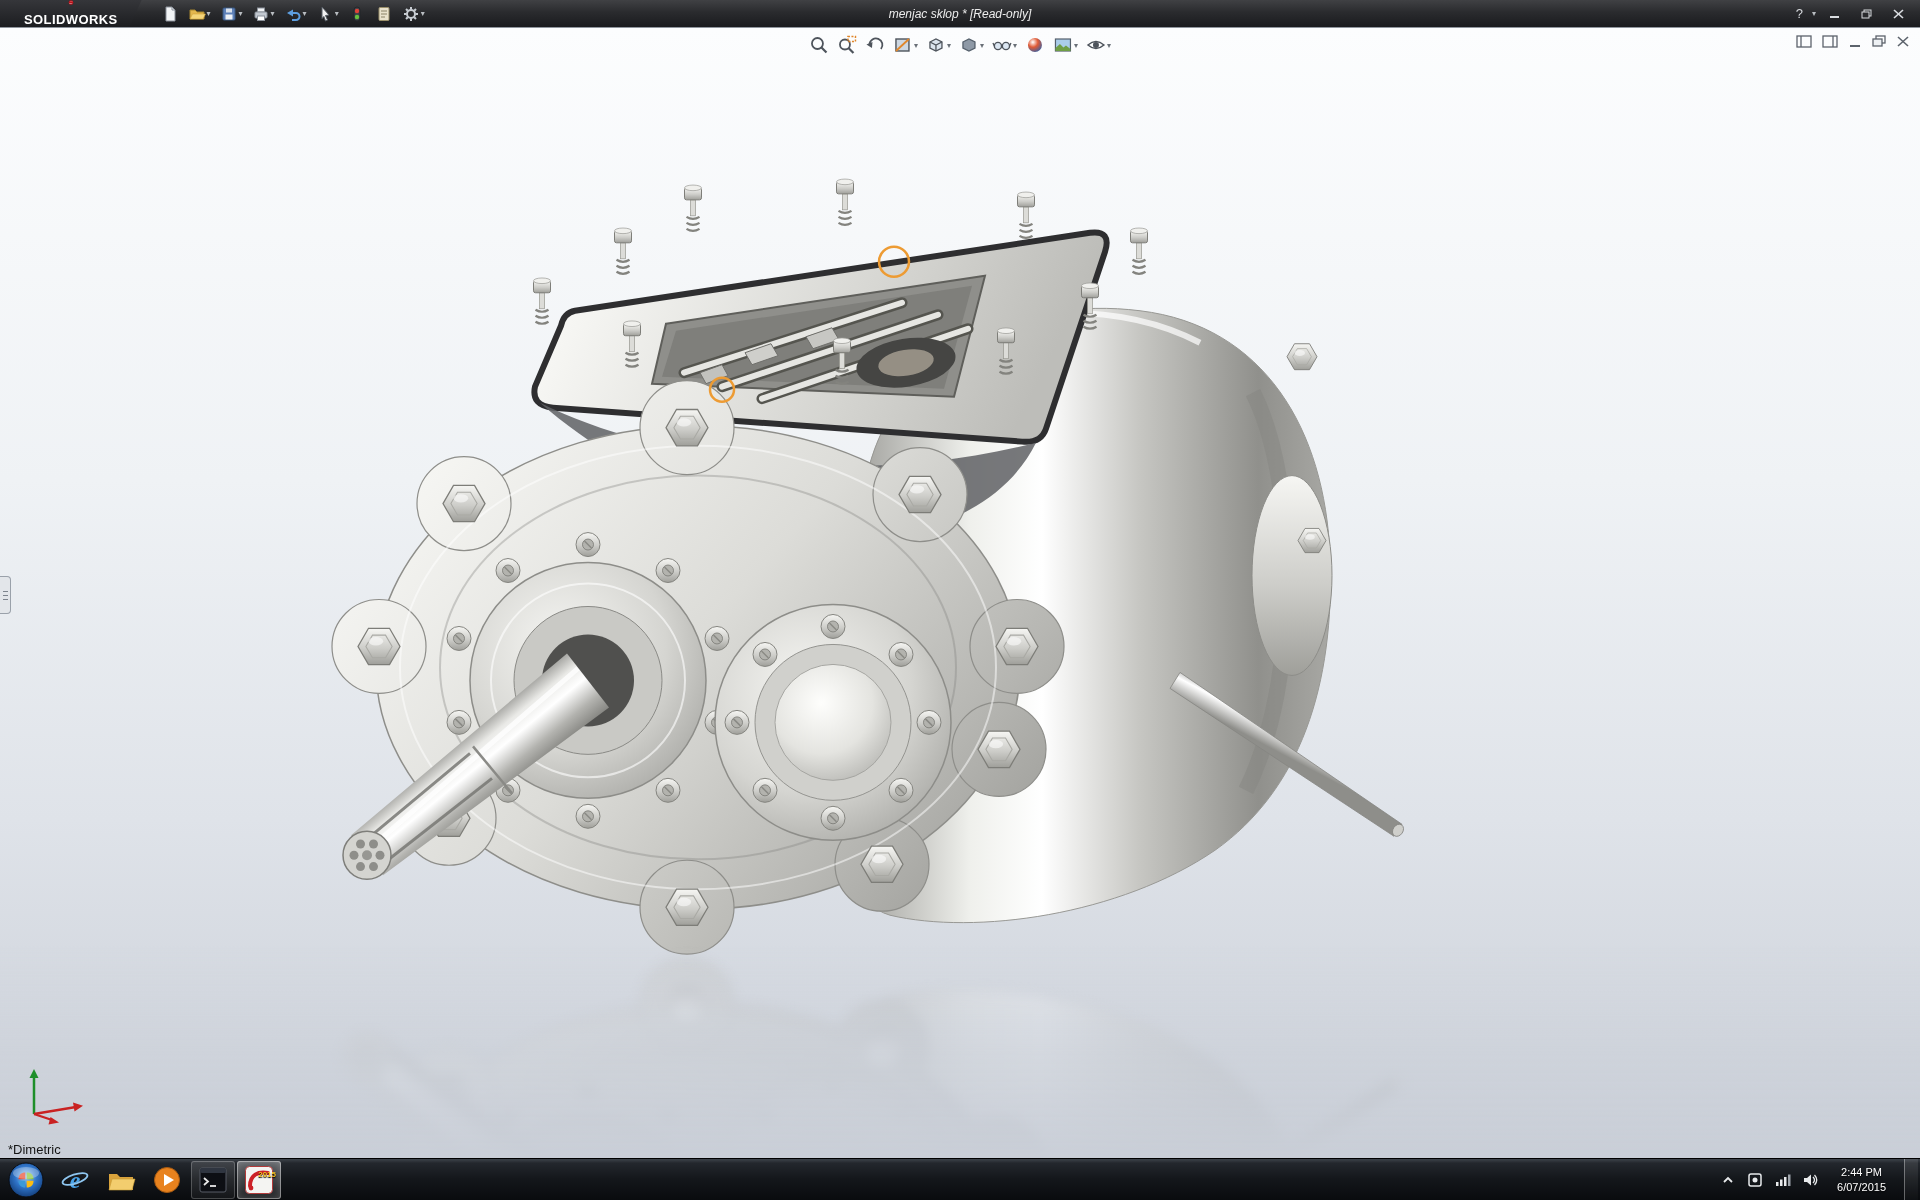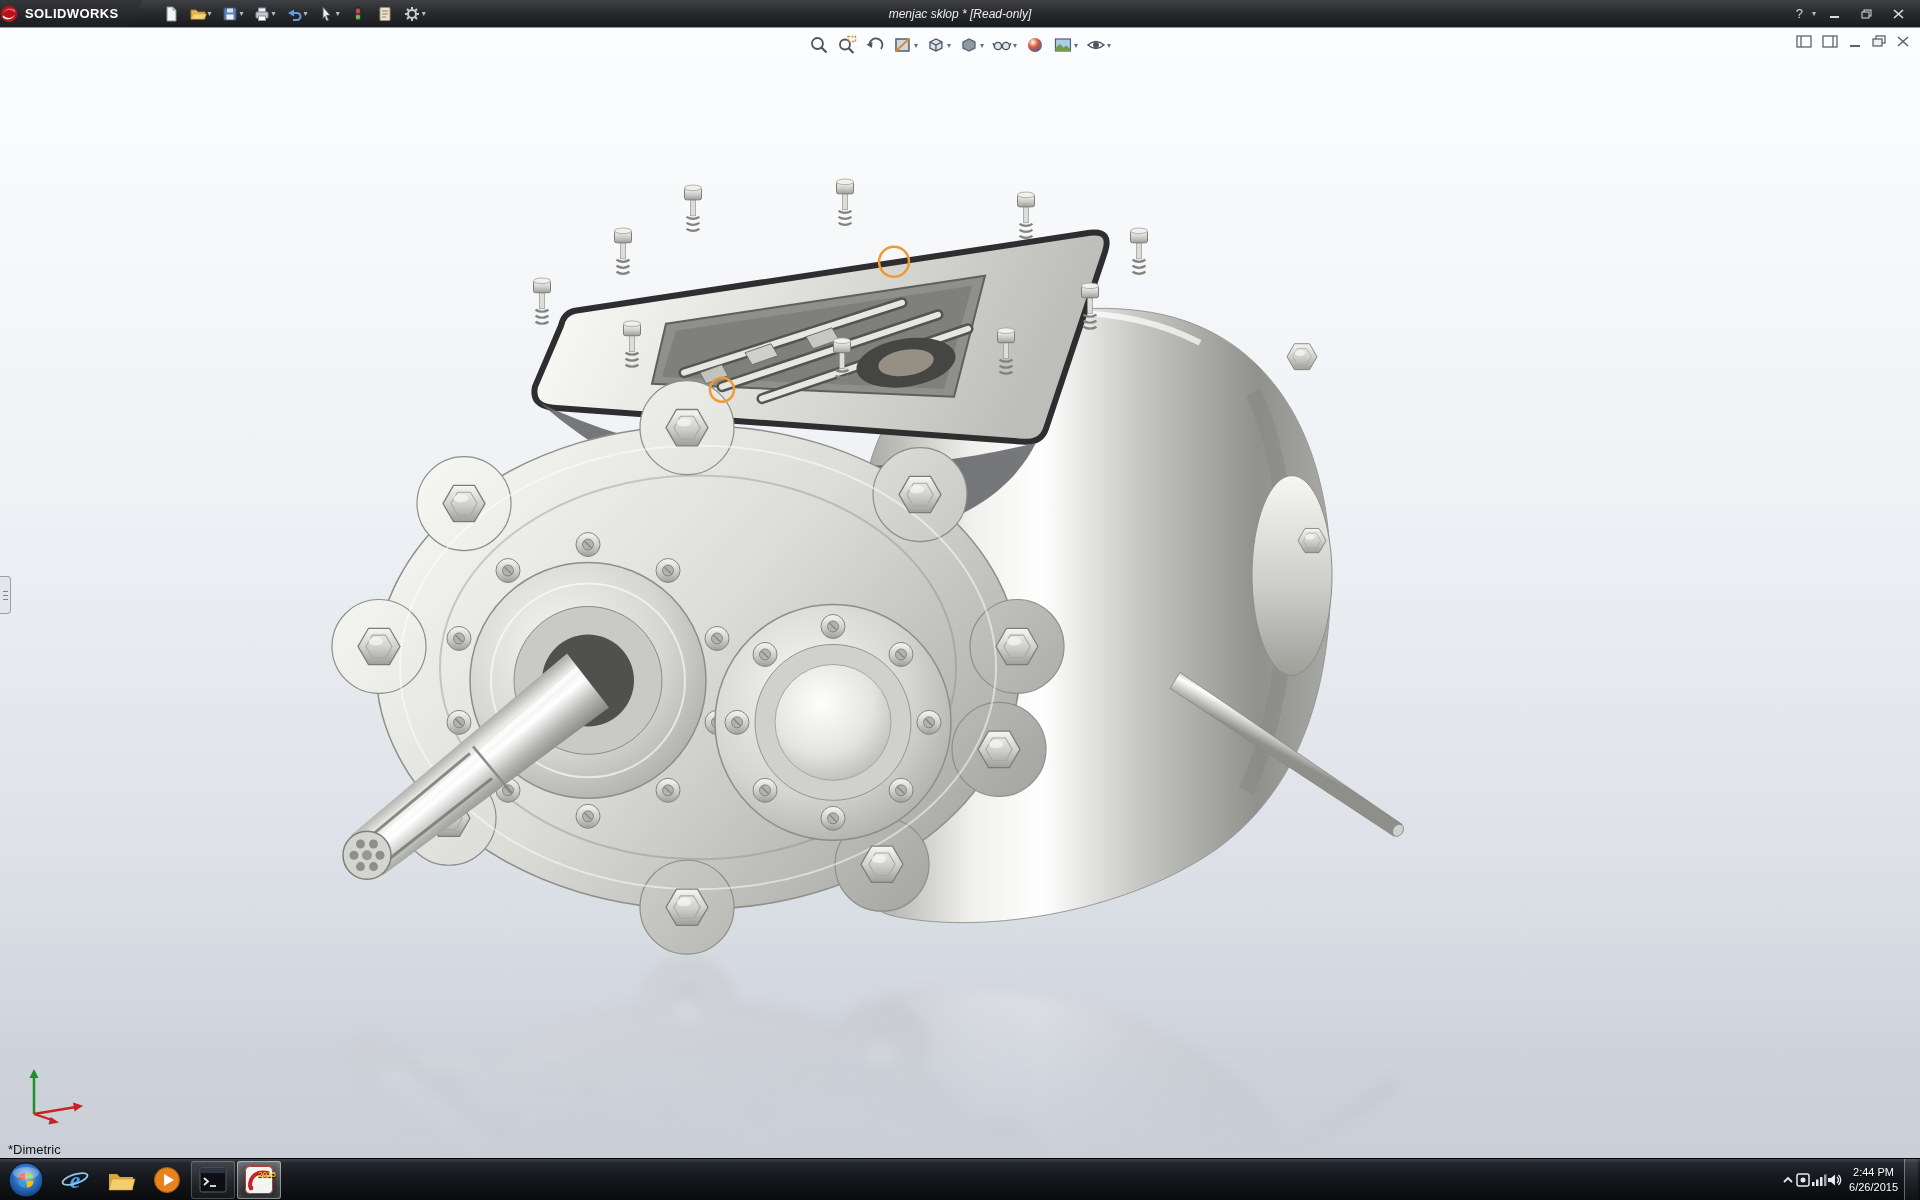--- a/index.html
+++ b/index.html
@@ -2,22 +2,22 @@
 <html><head>
 <meta charset="utf-8">
 <style>
   * { margin:0; padding:0; box-sizing:border-box; }
   html,body { width:1920px; height:1200px; overflow:hidden; font-family:"Liberation Sans", sans-serif; background:#000; }
   body { position:relative; }
 
   
   .titlebar { position:absolute; top:0; left:0; right:0; height:27px;
     background:linear-gradient(#404144,#2a2b2e 45%,#1a1b1e); display:flex; align-items:center; z-index:6; }
-  .logo { display:flex; align-items:center; gap:7px; height:100%; padding:0 24px 0 0;
-    background:linear-gradient(#35363a,#1c1d20); clip-path:polygon(0 0,100% 0,calc(100% - 12px) 100%,0 100%); }
+  .logo { display:flex; align-items:center; gap:7px; height:100%; padding:0 24px 0 24px;
+    background:linear-gradient(#35363a,#1c1d20); clip-path:polygon(0 0,100% 0,calc(100% - 12px) 100%,0 100%);flex-direction:column; }
   .logo-text { color:#ffffff; font-weight:bold; font-size:13px; letter-spacing:.4px; }
   .tb-icons { display:flex; align-items:center; gap:3px; margin-left:16px; }
   .tb-btn { display:flex; align-items:center; height:22px; padding:0 3px; border-radius:2px; }
   .caret { color:#b9bdc2; font-size:8px; margin-left:1px; }
   .doc-title { position:absolute; left:50%; transform:translateX(-50%); color:#ececec; font-size:12px; white-space:nowrap;font-style:italic; }
   .win-controls { margin-left:auto; display:flex; align-items:center; gap:4px; padding-right:8px; color:#d6d9dd; }
   .win-btn { width:28px; height:20px; display:flex; align-items:center; justify-content:center; font-size:12px; }
   .help-glyph { font-size:13px; color:#d6d9dd; padding:0 4px; }
 
   
@@ -34,21 +34,21 @@
   .view-label { position:absolute; left:8px; bottom:1px; font-size:13px; color:#141414; z-index:2;margin-top:26px; }
 
   
   .taskbar { position:absolute; left:0; right:0; bottom:0; height:42px; border-top:1px solid #000;
     background:linear-gradient(#3d434a 0%,#23272d 10%,#14171b 48%,#090b0e 100%); display:flex; align-items:center; z-index:6; }
   .start-btn { width:52px; height:42px; display:flex; align-items:center; justify-content:center; }
   .tb-app { width:44px; height:38px; margin:0 1px; display:flex; align-items:center; justify-content:center; border-radius:3px; position:relative; }
   .tb-app.running { background:linear-gradient(rgba(255,255,255,.13),rgba(255,255,255,.04)); box-shadow:inset 0 0 0 1px rgba(255,255,255,.22); }
   .tb-app.active  { background:linear-gradient(rgba(255,255,255,.28),rgba(255,255,255,.08)); box-shadow:inset 0 0 0 1px rgba(255,255,255,.38), inset 0 0 9px rgba(255,255,255,.25); }
   .sw-badge { position:absolute; bottom:20px; right:5px; color:#f7c325; font-size:8px; font-weight:bold; text-shadow:0 1px 1px #000; }
-  .tray { margin-left:auto; display:flex; align-items:center; gap:0; height:100%; padding-right:2px; }
+  .tray { margin-left:auto; display:flex; align-items:center; gap:12px; height:100%; padding-right:2px; }
   .clock { text-align:center; color:#fff; font-size:11px; line-height:1.3; text-shadow:0 1px 2px rgba(0,0,0,.85); padding:0 6px; }
   .show-desktop { width:14px; height:42px; border-left:1px solid rgba(255,255,255,.35);
     background:linear-gradient(rgba(255,255,255,.10),rgba(255,255,255,.02)); }
 </style>
 </head>
 <body>
 
 <div class="titlebar">
   <div class="logo">
     <svg width="18" height="18" viewBox="0 0 18 18">
@@ -548,17 +548,17 @@
       <rect x="5" y="6.5" width="2.5" height="6.5" fill="#e8eaec"></rect>
       <rect x="9" y="4" width="2.5" height="9" fill="#e8eaec"></rect>
       <rect x="13" y="1.5" width="2.5" height="11.5" fill="#9ea4ab"></rect>
     </svg>
     <svg width="16" height="14" viewBox="0 0 16 14">
       <polygon points="1,5 4,5 8,1.5 8,12.5 4,9 1,9" fill="#e8eaec"></polygon>
       <path d="M10 4 Q13 7 10 10 M11.5 2 Q16 7 11.5 12" fill="none" stroke="#e8eaec" stroke-width="1.3"></path>
     </svg>
     <div class="clock">
       <div>2:44 PM</div>
-      <div>6/26/2015</div>
+      <div>6/07/2015</div>
     </div>
     <div class="show-desktop"></div>
   </div>
 </div>
 
 </body></html>

